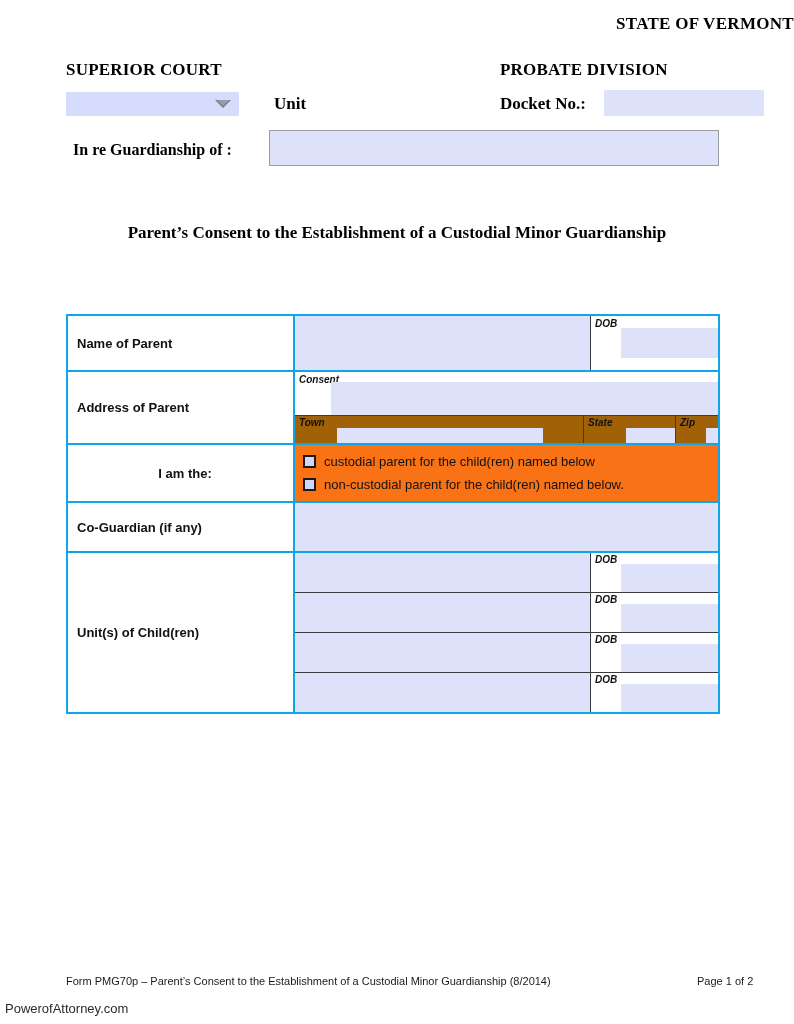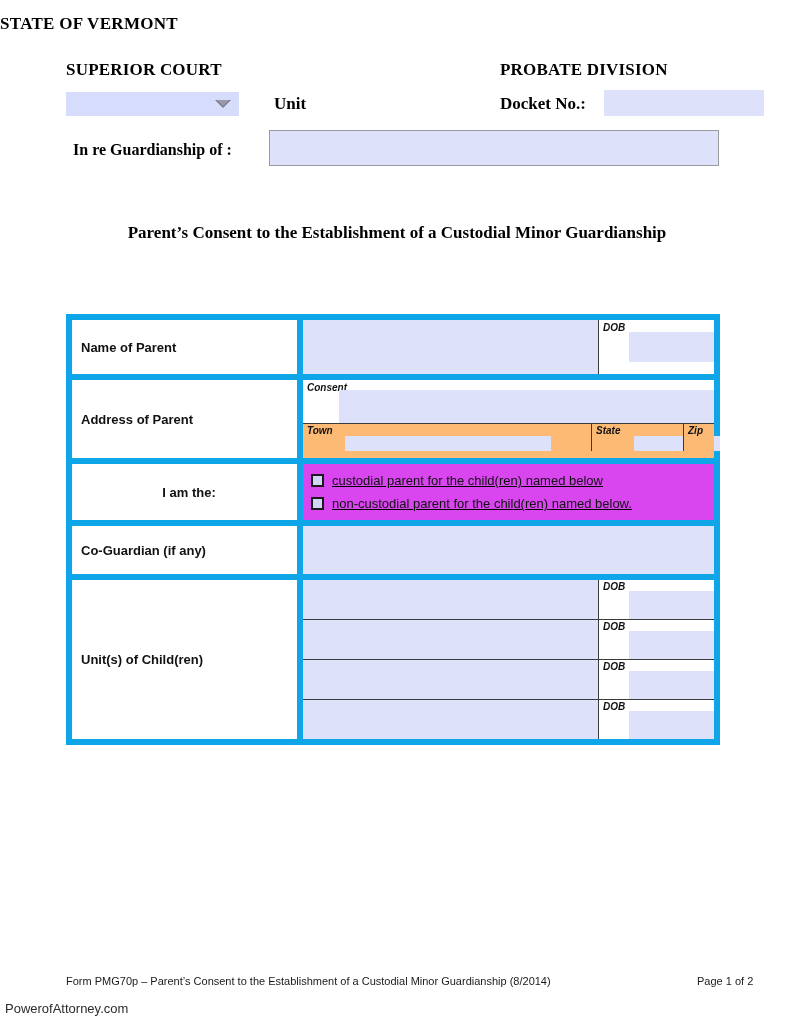--- a/index.html
+++ b/index.html
@@ -23,21 +23,21 @@
     height: 1024px;
     background: #ffffff;
   }
 
   
   .state-title {
     position: absolute;
     left: 0;
     top: 14px;
     width: 794px;
-    text-align: left;
+    text-align: right;
     font-family: "Liberation Serif", serif;
     font-weight: bold;
     font-size: 17px;
     letter-spacing: 0.3px;
   }
 
   .court-label {
     position: absolute;
     left: 66px;
     top: 60px;
@@ -158,21 +158,21 @@
   
   .form-table {
     position: absolute;
     left: 66px;
     top: 314px;
     width: 654px;
     border-collapse: collapse;
     table-layout: fixed;
   }
   .form-table td {
-    border: 6px solid #0ea5e9;
+    border: 2px solid #0ea5e9;
     padding: 0;
     vertical-align: middle;
   }
   .lbl-cell {
     width: 216px;
     font-family: "Liberation Sans", sans-serif;
     font-weight: bold;
     font-size: 13px;
     padding-left: 9px !important;
     color: #111;
@@ -242,38 +242,37 @@
   .addr-top .sub-lbl { position: absolute; left: 4px; top: 2px; }
   .addr-top .fill {
     position: absolute;
     left: 36px;
     top: 10px;
     right: 0;
     height: 33px;
   }
   .addr-bottom {
     position: relative;
-    height: 34px;
+    height: 27px;
     display: flex;
-    background: #fdba74;
+    background: #a16207;
   }
   .cell-town { position: relative; width: 248px; height: 27px; }
   .cell-state { position: relative; width: 91px; height: 27px; border-left: 1px solid #3b3b3b; margin-left: 40px; }
   .cell-zip { position: relative; flex: 1; height: 27px; border-left: 1px solid #3b3b3b; }
   .addr-bottom .sub-lbl { position: absolute; left: 4px; top: 1px; }
   .cell-town .fill { position: absolute; left: 42px; top: 12px; right: 0; height: 15px; }
   .cell-state .fill { position: absolute; left: 42px; top: 12px; right: 0; height: 15px; }
   .cell-zip .fill { position: absolute; left: 30px; top: 12px; right: 0; height: 15px; }
 
   
   .row-iam { height: 56px; text-align: center; }
   .checks {
     padding: 5px 0 5px 8px;
-    background: #d946ef;
-    text-decoration: underline;
+    background: #f97316;
   }
   .check-line {
     display: flex;
     align-items: center;
     height: 23px;
     font-family: "Liberation Sans", sans-serif;
     font-size: 13px;
     color: #111;
   }
   .cbox {

